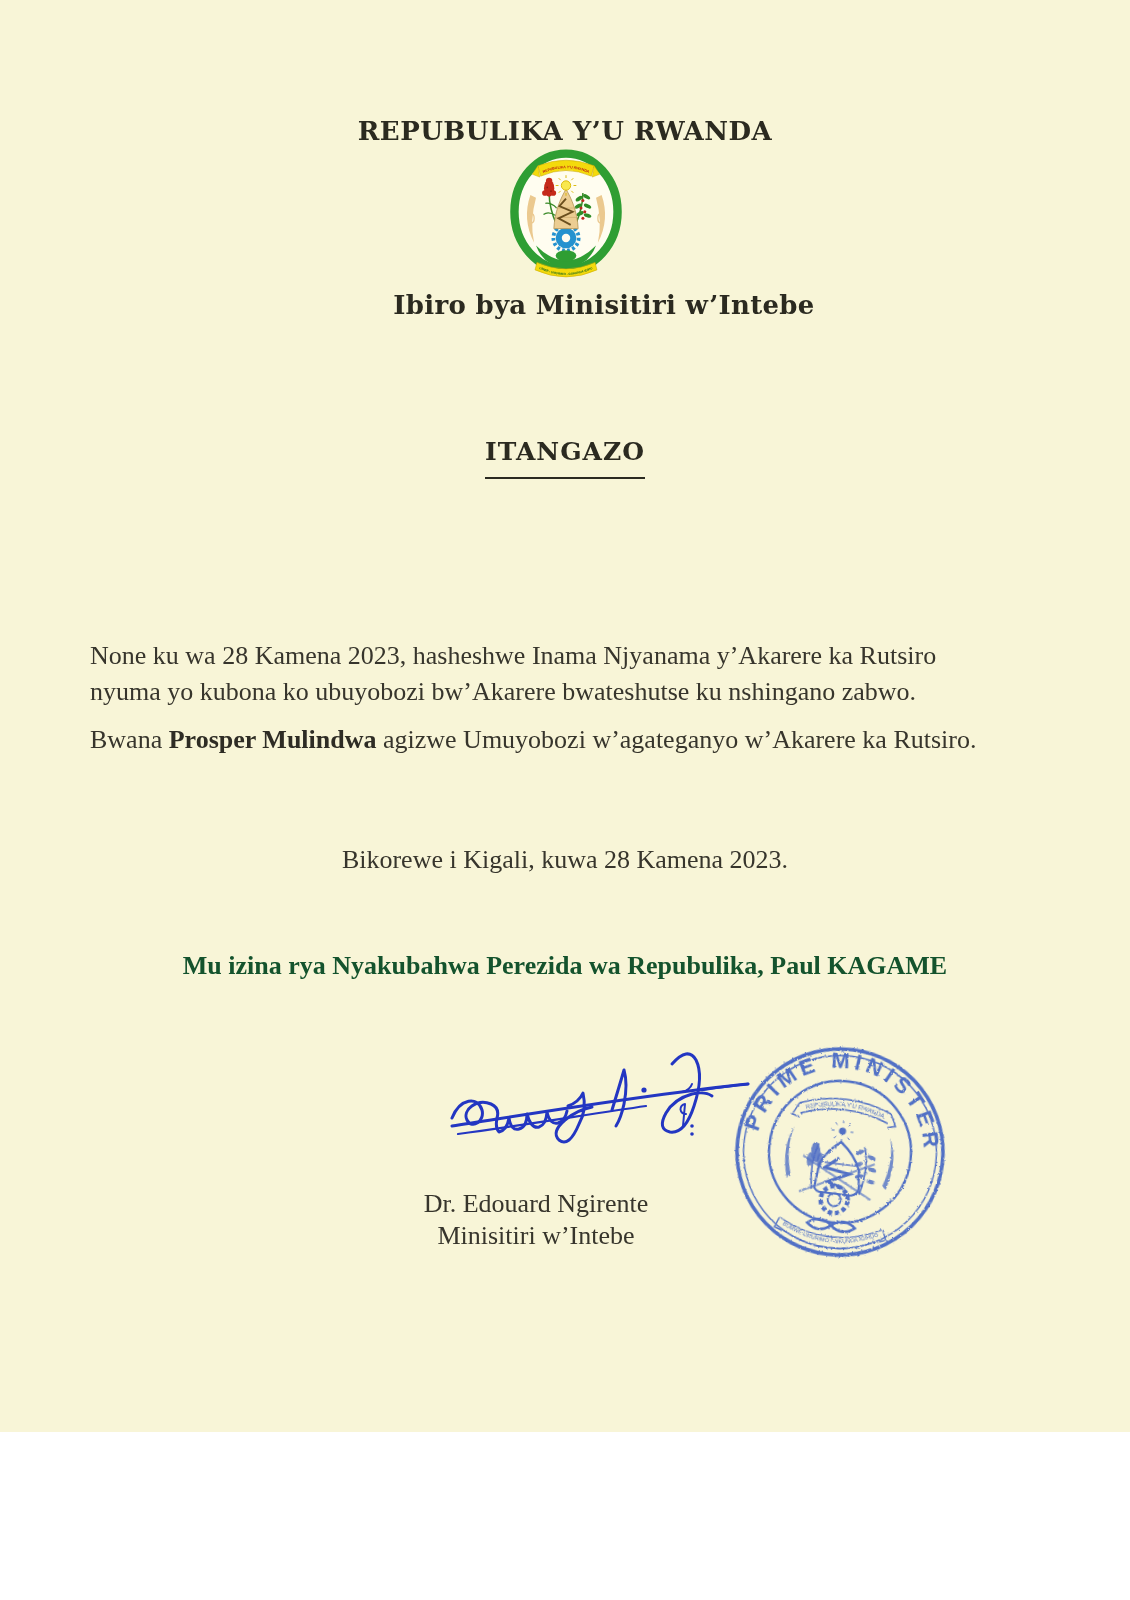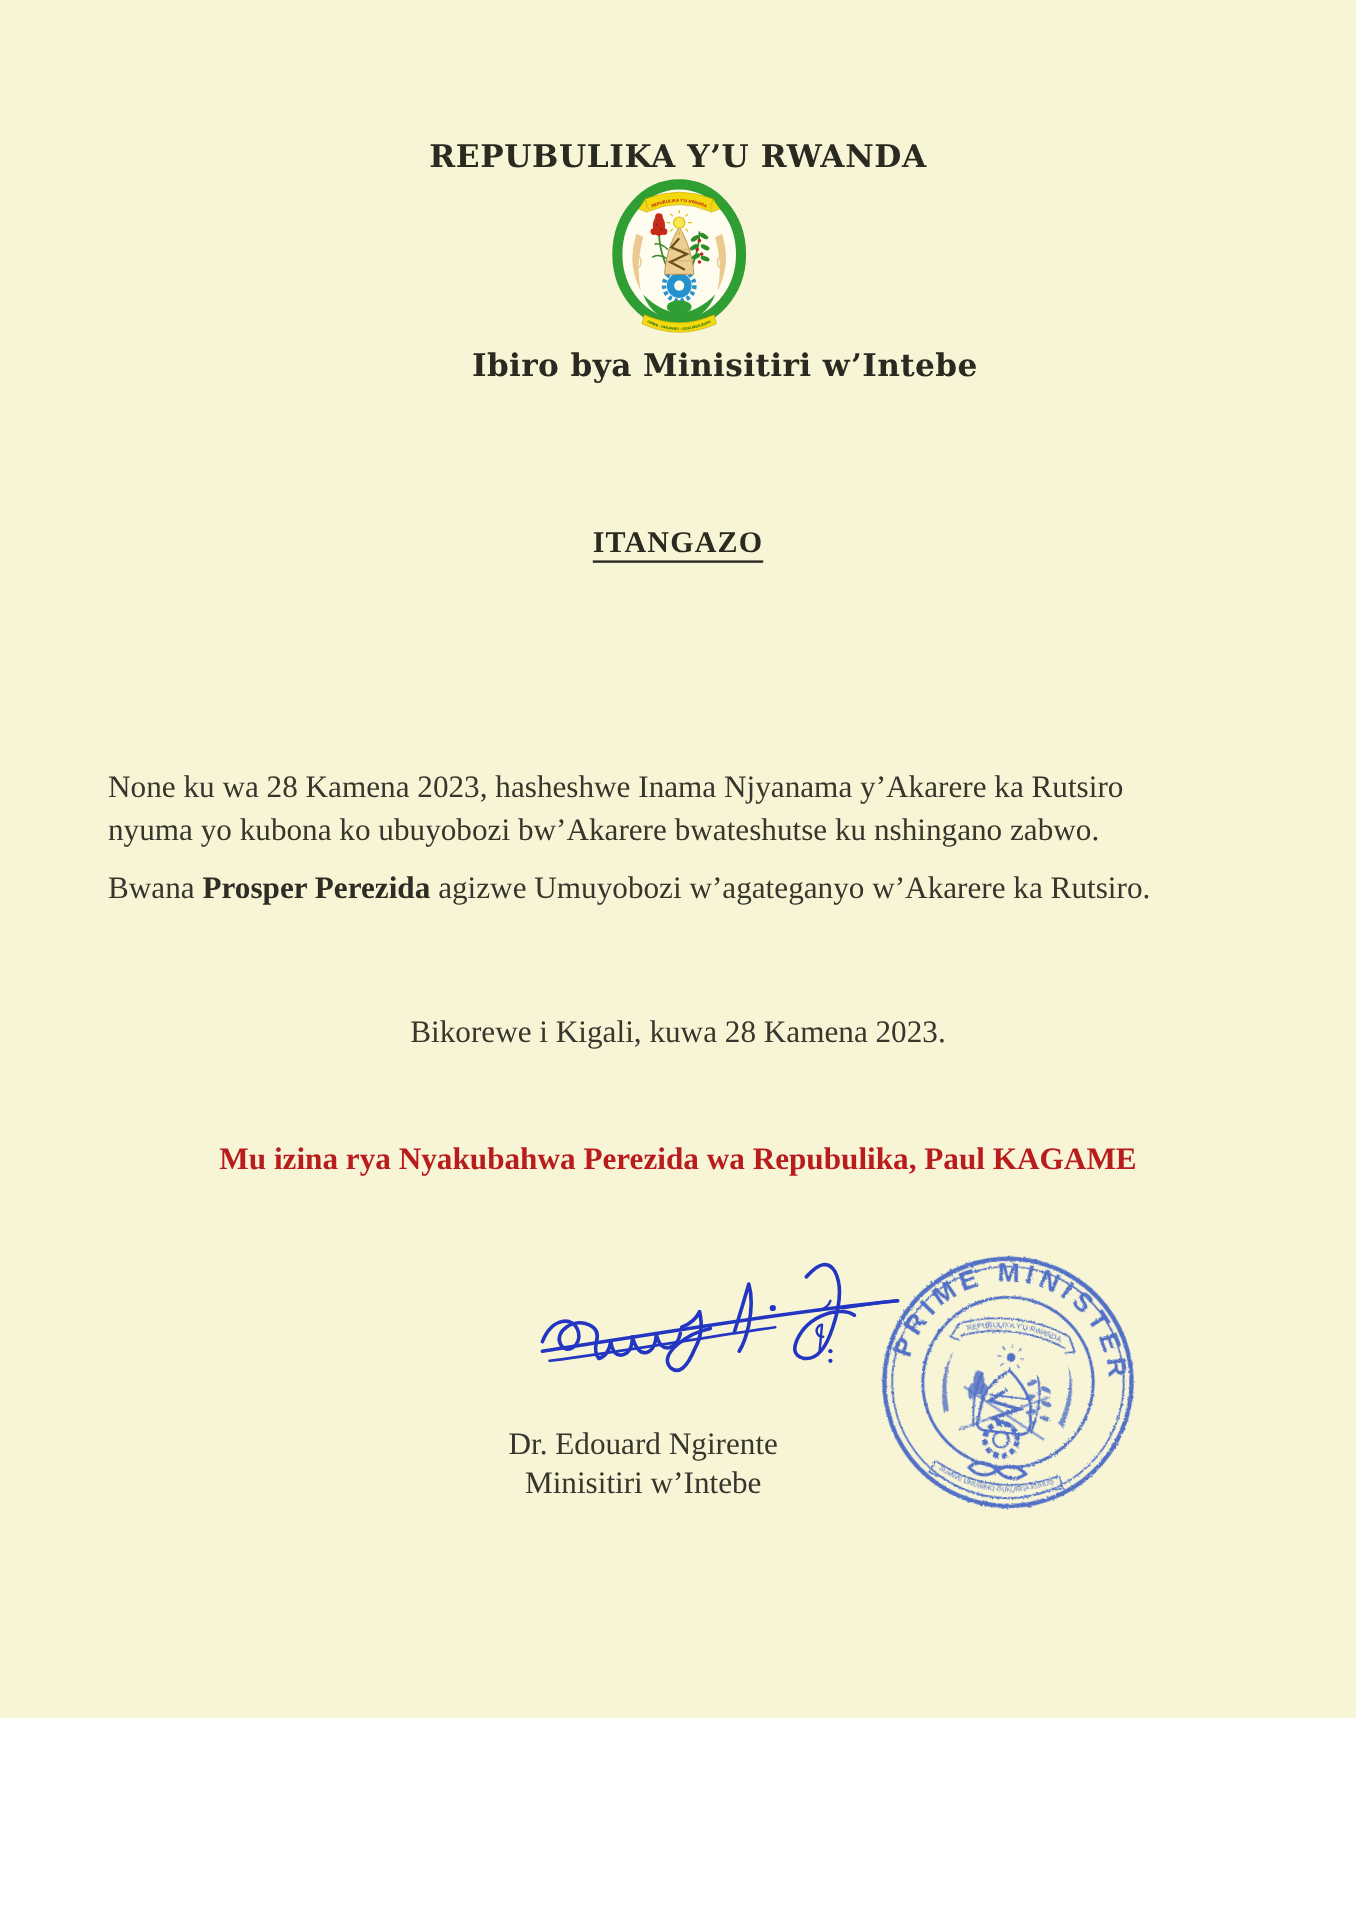--- a/index.html
+++ b/index.html
@@ -18,33 +18,33 @@
   }
   .office-title{
     top:290px;font-family:"DejaVu Serif", serif;
     font-weight:bold;font-size:26px;color:#2b2a20;letter-spacing:.3px;padding-left:39px;
   }
   .emblem{position:absolute;left:506px;top:146px;}
   .doc-title{
     top:437px;font-family:"DejaVu Serif", serif;
     font-weight:bold;font-size:25px;color:#2b2a20;letter-spacing:1px;
   }
-  .doc-title span{border-bottom:2.5px solid #2b2a20;padding-bottom:1px;font-family:Liberation Serif, serif;}
+  .doc-title span{border-bottom:2.5px solid #2b2a20;padding-bottom:11px;}
   .body-par{
     position:absolute;left:90px;width:958px;
     font-size:26px;line-height:36px;white-space:pre-line;
   }
   .p1{top:497px;}
   .p2{top:638px;}
   .p3{top:722px;white-space:normal;}
   .p3 b{color:#2e2c24;}
   .date-line{top:845px;font-size:26px;text-align:center;}
   .authority-line{
     top:951px;font-family:"Liberation Serif", serif;
-    font-weight:bold;font-size:26px;color:#b91c1c;text-align:center;
+    font-weight:bold;font-size:26px;color:#14532d;text-align:center;
   }
   .stamp{position:absolute;left:726px;top:1038px;}
   .signature{position:absolute;left:440px;top:1030px;}
   .signer{
     position:absolute;left:336px;top:1188px;width:400px;
     text-align:center;font-size:26px;line-height:32px;
   }
 </style>
 </head>
 <body>
@@ -121,21 +121,21 @@
   <div class="centered office-title">Ibiro bya Minisitiri w’Intebe</div>
 
   <div class="centered doc-title">
     <span>ITANGAZO</span>
   </div>
 
 
   <div class="body-par p2">None ku wa 28 Kamena 2023, hasheshwe Inama Njyanama y’Akarere ka Rutsiro
 nyuma yo kubona ko ubuyobozi bw’Akarere bwateshutse ku nshingano zabwo.</div>
 
-  <div class="body-par p3"><span>Bwana </span><b>Prosper Perezida</b><span> agizwe Umuyobozi w’agateganyo w’Akarere ka Rutsiro.</span></div>
+  <div class="body-par p3"><span>Bwana </span><b>Prosper Mulindwa</b><span> agizwe Umuyobozi w’agateganyo w’Akarere ka Rutsiro.</span></div>
 
   <div class="centered date-line">Bikorewe i Kigali, kuwa 28 Kamena 2023.</div>
 
   <div class="centered authority-line">Mu izina rya Nyakubahwa Perezida wa Repubulika, Paul KAGAME</div>
 
   <svg class="stamp" width="228" height="228" viewBox="0 0 228 228" xmlns="http://www.w3.org/2000/svg" xmlns:xlink="http://www.w3.org/1999/xlink">
     <defs>
       <filter id="inkRough" x="-5%" y="-5%" width="110%" height="110%">
         <feTurbulence type="fractalNoise" baseFrequency="0.55" numOctaves="2" result="n"></feTurbulence>
         <feDisplacementMap in="SourceGraphic" in2="n" scale="2.6"></feDisplacementMap>

